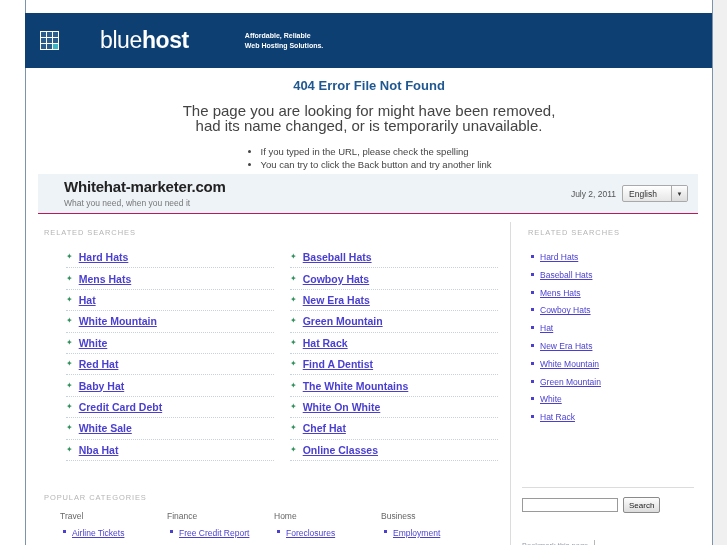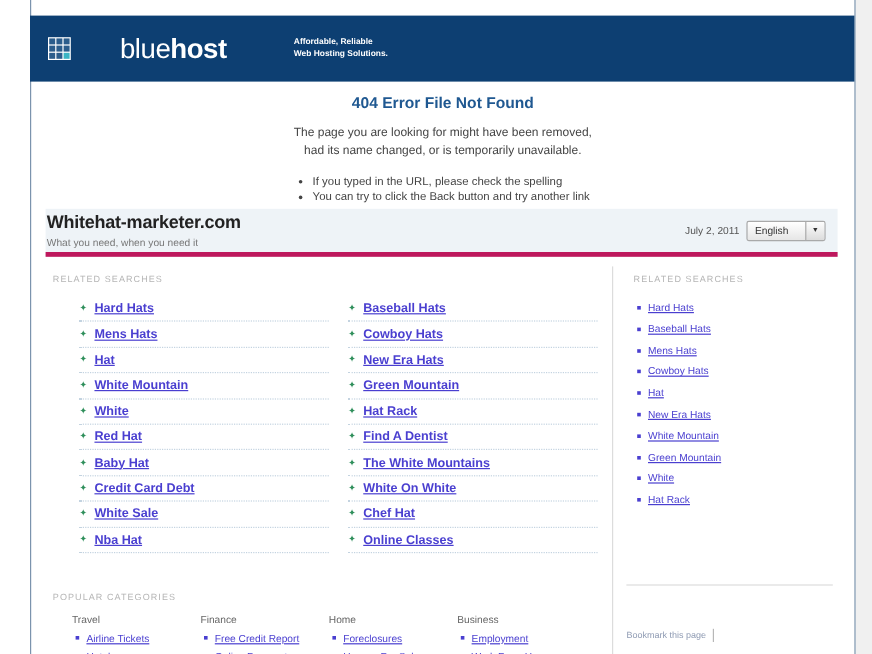--- a/index.html
+++ b/index.html
@@ -101,21 +101,21 @@
     width: 686px;
     text-align: center;
   }
   .error-title {
     font-size: 13px;
     font-weight: 700;
     color: #1f5891;
     margin: 0 0 10px 0;
   }
   .error-desc {
-    font-size: 10px;
+    font-size: 15px;
     color: #444444;
     line-height: 15px;
     margin: 0 0 8px 0;
   }
   .error-list {
     display: inline-block;
     margin: 4px;
     padding: 0 0 0 14px;
     text-align: left;
   }
@@ -127,26 +127,26 @@
   }
 
   
   .domain-panel {
     position: absolute;
     left: 38px;
     top: 174px;
     width: 660px;
     height: 40px;
     background: #eef3f7;
-    border-bottom: 4px solid #be185d;
+    border-bottom: 1px solid #be185d;
     box-sizing: border-box;
     display: flex;
     align-items: center;
     justify-content: space-between;
-    padding: 0 10px 0 1px;
+    padding: 0 10px 0 26px;
   }
   .domain-title {
     font-size: 15px;
     font-weight: 700;
     color: #222222;
     letter-spacing: -0.2px;
     margin: 0;
     line-height: 16px;
   }
   .domain-sub {
@@ -575,20 +575,24 @@
       <li><span class="sq"></span><a href="#">Cowboy Hats</a></li>
       <li><span class="sq"></span><a href="#">Hat</a></li>
       <li><span class="sq"></span><a href="#">New Era Hats</a></li>
       <li><span class="sq"></span><a href="#">White Mountain</a></li>
       <li><span class="sq"></span><a href="#">Green Mountain</a></li>
       <li><span class="sq"></span><a href="#">White</a></li>
       <li><span class="sq"></span><a href="#">Hat Rack</a></li>
     </ul>
 
     <div class="side-search">
+      <div class="search-row">
+        <input class="search-input" type="text" value="" placeholder="" style="">
+        <button class="search-btn">Search</button>
+      </div>
       <div class="bookmark-row">
         <a href="#">Bookmark this page</a>
         <div class="bookmark-divider"></div>
       </div>
     </div>
   </div>
 
 </div>
 
 </body></html>

